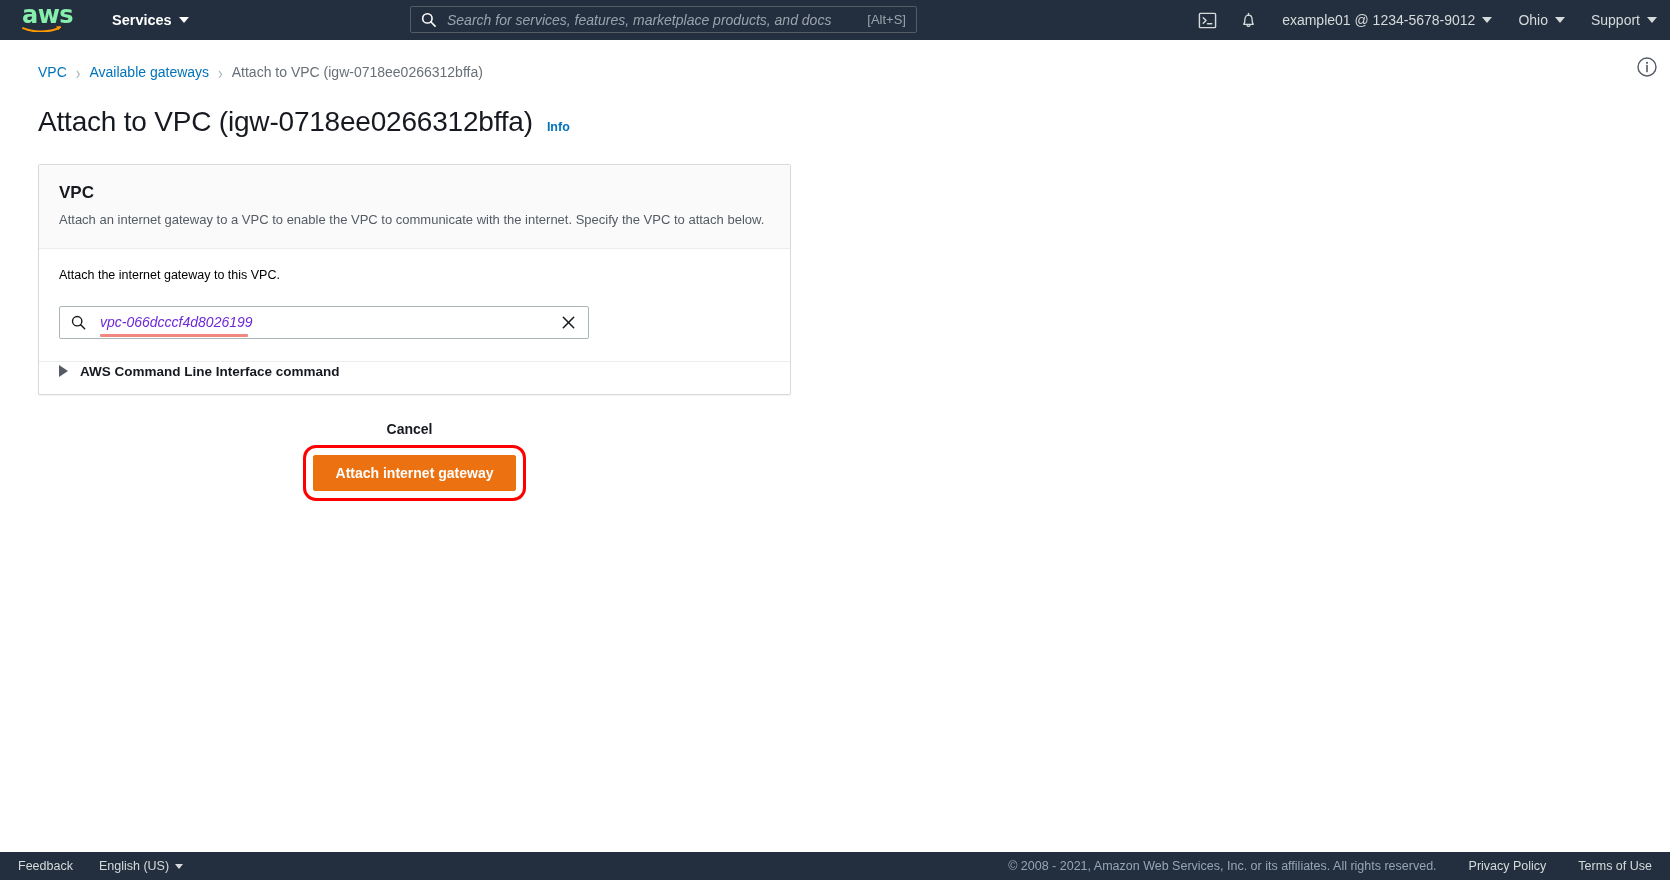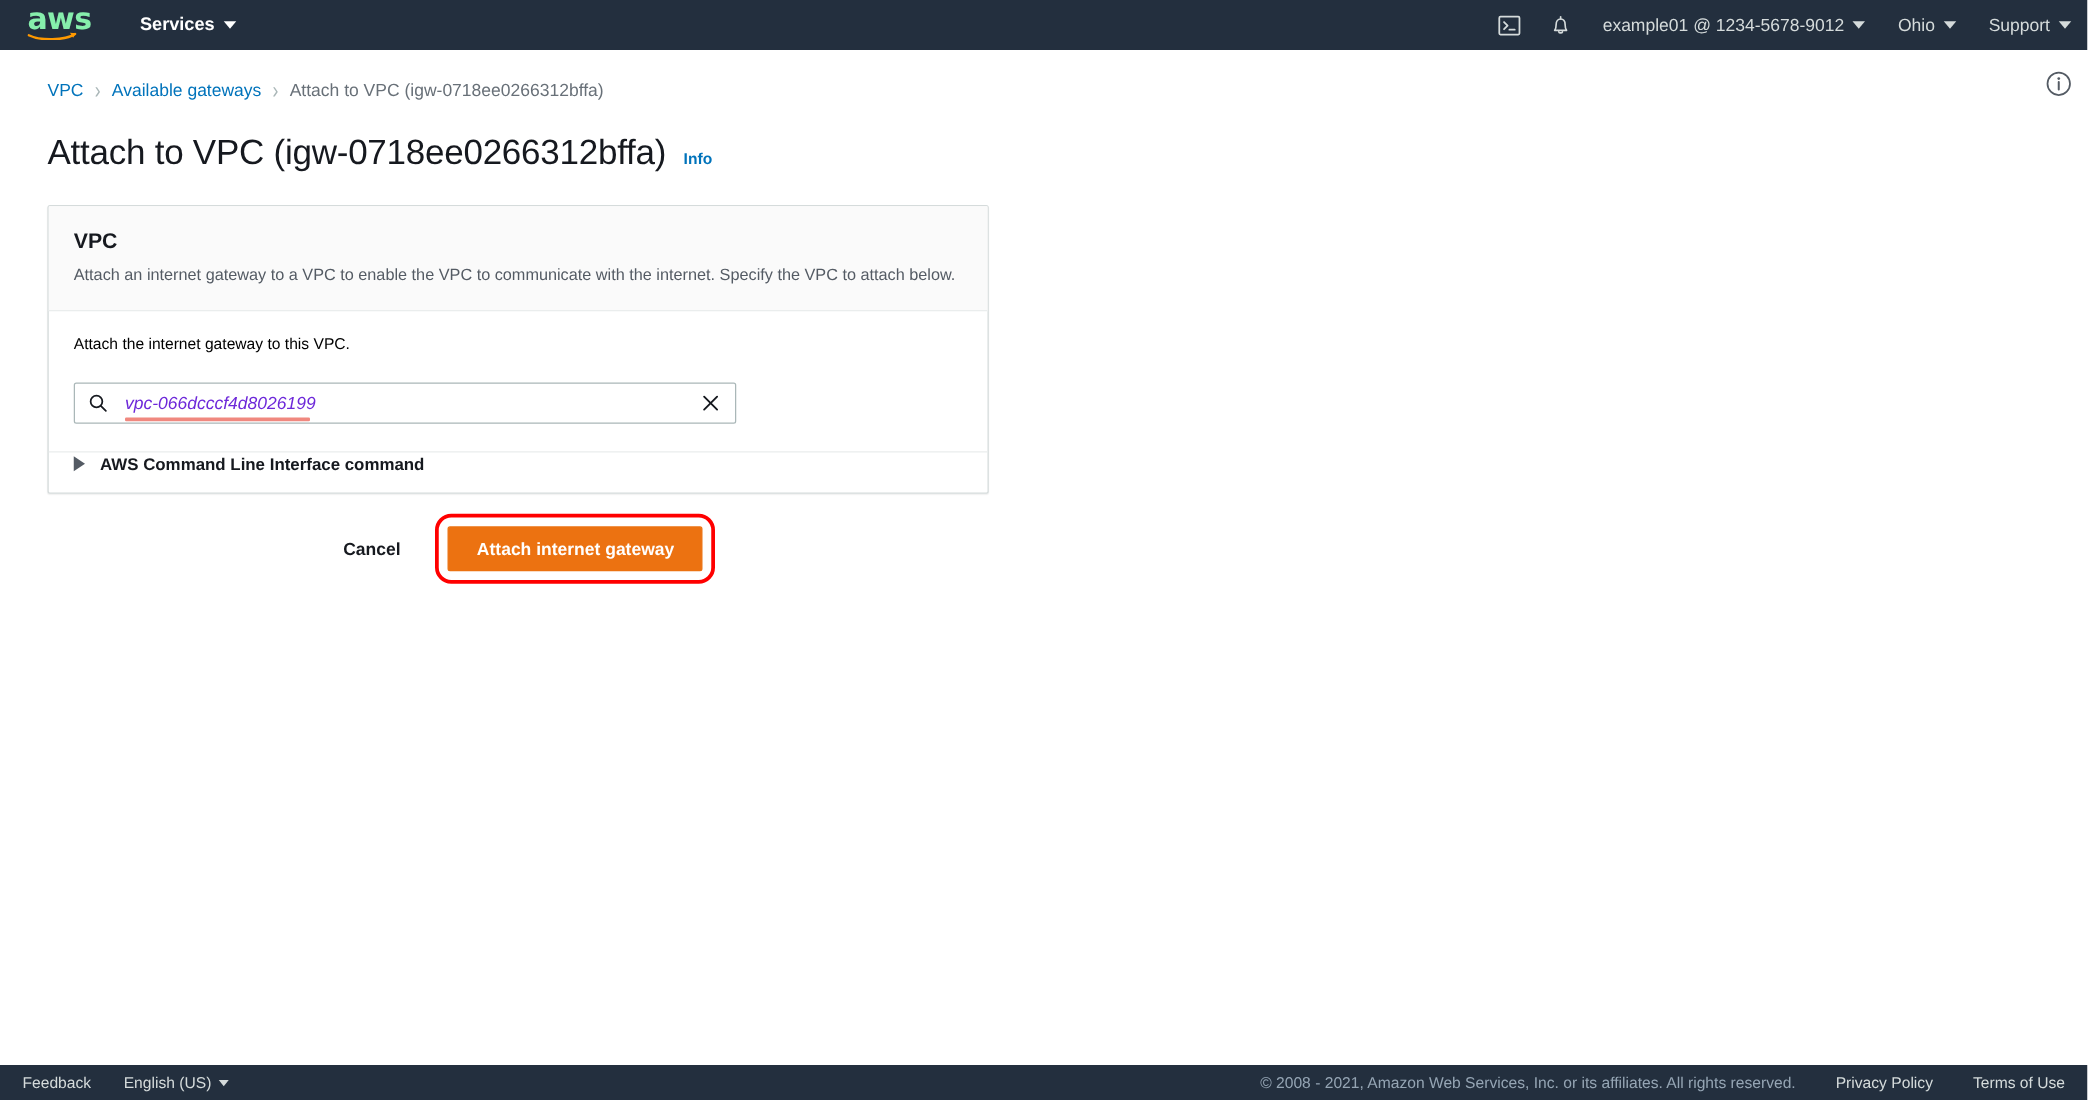--- a/index.html
+++ b/index.html
@@ -247,23 +247,24 @@
     color: #16191f;
     cursor: pointer;
   }
 
   
   .actions {
     margin: 18px 0 0 38px;
     width: 753px;
     display: flex;
     align-items: center;
-    justify-content: center;
+    justify-content: flex-start;
     gap: 0px;
     height: 52px;
+    flex-direction: column;
   }
   .btn-cancel {
     font-size: 14px;
     font-weight: 700;
     color: #16191f;
     background: transparent;
     border: none;
     cursor: pointer;
     padding: 8px 18px;
     margin-right: 10px;
@@ -331,20 +332,28 @@
       <path d="M1 3.2 C 10 7.6, 30 7.6, 38 2.2" stroke="#ff9900" stroke-width="2" fill="none" stroke-linecap="round"></path>
       <path d="M34 1.2 L 39 1.6 L 36.5 5.2 Z" fill="#ff9900"></path>
     </svg>
   </a>
 
   <div class="services-menu">
     <span>Services</span>
     <span class="caret"></span>
   </div>
 
+  <div class="nav-search">
+    <svg width="15" height="15" viewBox="0 0 16 16">
+      <circle cx="6.8" cy="6.8" r="5" stroke="#ffffff" stroke-width="1.7" fill="none"></circle>
+      <line x1="10.4" y1="10.4" x2="15" y2="15" stroke="#ffffff" stroke-width="1.7" stroke-linecap="round"></line>
+    </svg>
+    <span class="ph">Search for services, features, marketplace products, and docs</span>
+    <span class="alt">[Alt+S]</span>
+  </div>
 
   <div class="nav-right">
     <div class="nav-item icon-btn">
       <svg width="19" height="19" viewBox="0 0 20 20">
         <rect x="1.5" y="2.5" width="17" height="15" rx="1" stroke="#d5dbdb" stroke-width="1.5" fill="none"></rect>
         <polyline points="5.5,7 8.5,10 5.5,13" stroke="#d5dbdb" stroke-width="1.5" fill="none" stroke-linecap="round" stroke-linejoin="round"></polyline>
         <line x1="10" y1="13.4" x2="14.5" y2="13.4" stroke="#d5dbdb" stroke-width="1.5" stroke-linecap="round"></line>
       </svg>
     </div>
     <div class="nav-item icon-btn">

